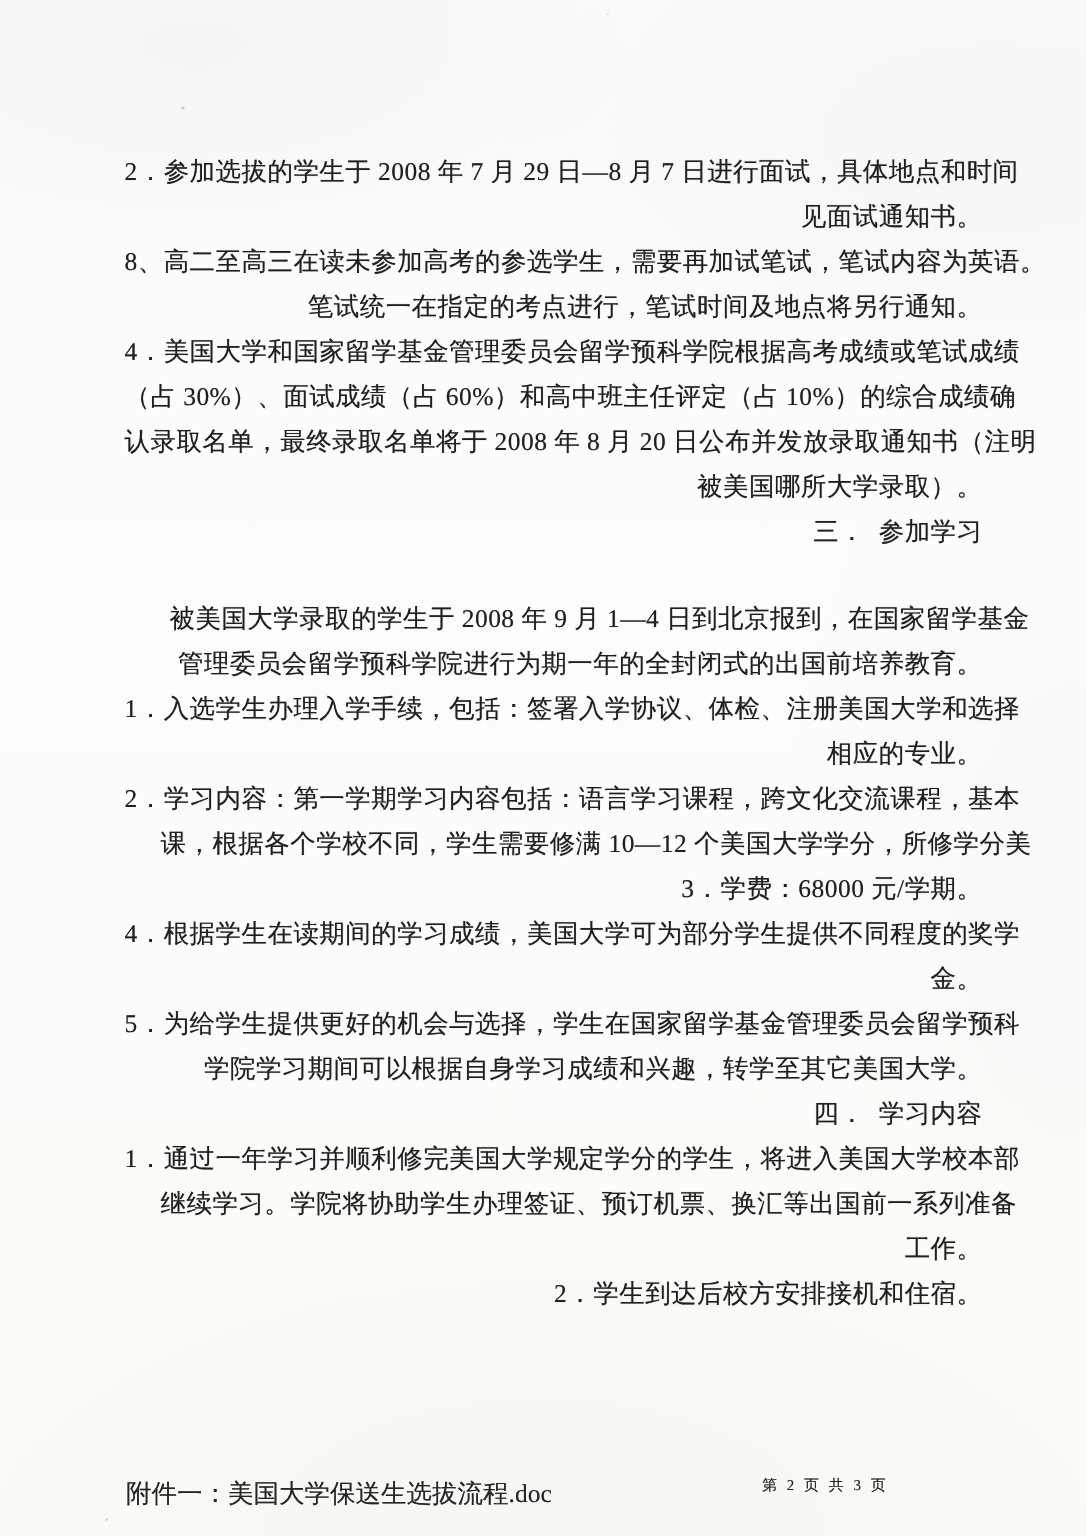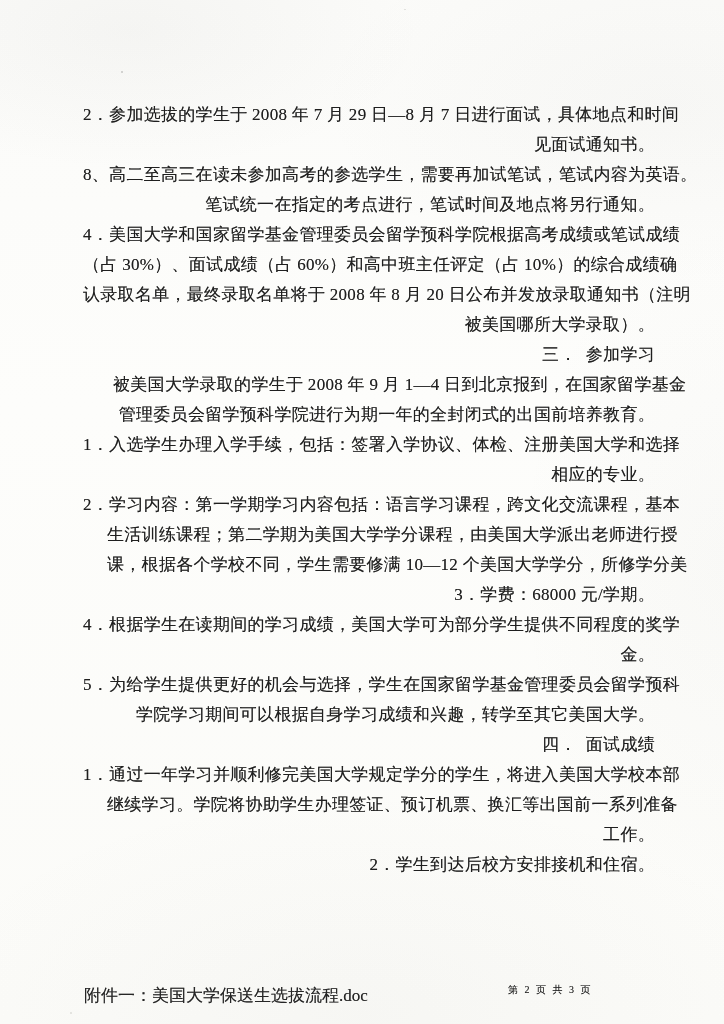--- a/index.html
+++ b/index.html
@@ -34,21 +34,21 @@
     height: 30px;
     line-height: 30px;
     font-size: 17px;
     white-space: pre;
     color: #1f1f1f;
     text-shadow: 0 0 0.5px rgba(30,30,30,0.55);
     letter-spacing: 0.3px;
   }
   .ind-0 { padding-left: 0; }
   .ind-1 { padding-left: 24px; }
-  .ind-2 { padding-left: 30px; }
+  .ind-2 { padding-left: 30px; margin-top: 28px; }
   .footer-attachment {
     position: absolute;
     left: 84px;
     top: 984px;
     font-size: 17px;
     color: #262626;
     white-space: pre;
     text-shadow: 0 0 0.4px rgba(30,30,30,0.5);
   }
   .footer-pagenum {
@@ -89,28 +89,27 @@
       <div class="line ind-0">4．美国大学和国家留学基金管理委员会留学预科学院根据高考成绩或笔试成绩</div>
       <div class="line ind-0">（占 30%）、面试成绩（占 60%）和高中班主任评定（占 10%）的综合成绩确</div>
       <div class="line ind-0">认录取名单，最终录取名单将于 2008 年 8 月 20 日公布并发放录取通知书（注明</div>
       <div class="line ind-0">被美国哪所大学录取）。</div>
       <div class="line ind-0">三．  参加学习</div>
       <div class="line ind-2">被美国大学录取的学生于 2008 年 9 月 1—4 日到北京报到，在国家留学基金</div>
       <div class="line ind-0">管理委员会留学预科学院进行为期一年的全封闭式的出国前培养教育。</div>
       <div class="line ind-0">1．入选学生办理入学手续，包括：签署入学协议、体检、注册美国大学和选择</div>
       <div class="line ind-1">相应的专业。</div>
       <div class="line ind-0">2．学习内容：第一学期学习内容包括：语言学习课程，跨文化交流课程，基本</div>
-      <div class="line ind-1">生活训练课程；第二学期为美国大学学分课程，由美国大学派出老师进行授</div>
       <div class="line ind-1">课，根据各个学校不同，学生需要修满 10—12 个美国大学学分，所修学分美</div>
       <div class="line ind-0">3．学费：68000 元/学期。</div>
       <div class="line ind-0">4．根据学生在读期间的学习成绩，美国大学可为部分学生提供不同程度的奖学</div>
       <div class="line ind-1">金。</div>
       <div class="line ind-0">5．为给学生提供更好的机会与选择，学生在国家留学基金管理委员会留学预科</div>
       <div class="line ind-1">学院学习期间可以根据自身学习成绩和兴趣，转学至其它美国大学。</div>
-      <div class="line ind-0">四．  面试成绩</div>
+      <div class="line ind-0">四．  学习内容</div>
       <div class="line ind-0">1．通过一年学习并顺利修完美国大学规定学分的学生，将进入美国大学校本部</div>
       <div class="line ind-1">继续学习。学院将协助学生办理签证、预订机票、换汇等出国前一系列准备</div>
       <div class="line ind-1">工作。</div>
       <div class="line ind-0">2．学生到达后校方安排接机和住宿。</div>
     </div>
 
   <div class="footer-attachment">附件一：美国大学保送生选拔流程.doc</div>
 
   <div class="footer-pagenum">第 2 页 共 3 页</div>
 </div>

